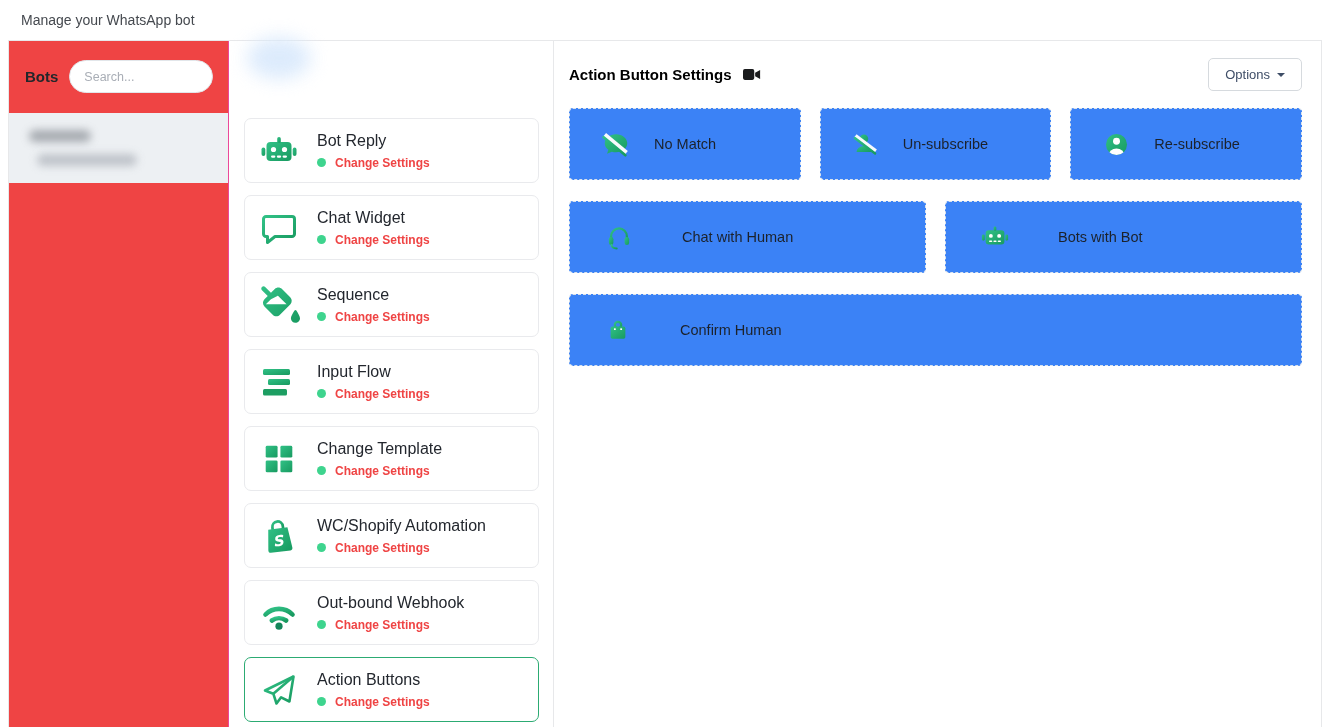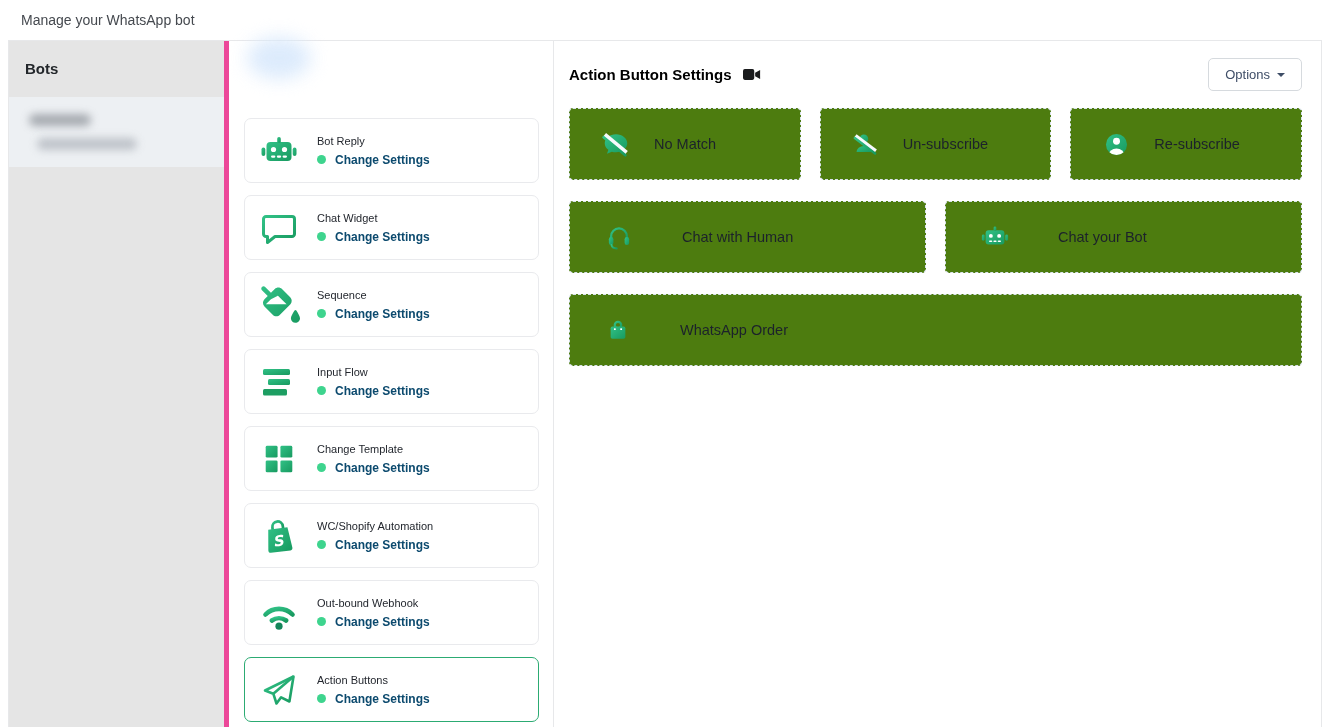--- a/index.html
+++ b/index.html
@@ -11,21 +11,21 @@
   .topbar { height: 40px; display: flex; align-items: center; padding-left: 21px; }
   .topbar-title { font-size: 14px; color: #45494f; }
 
   .content {
     margin-left: 8px; width: 1314px; height: 687px;
     border: 1px solid #e7e8ea; border-bottom: none;
     display: flex;
   }
 
   
-  .sidebar { width: 220px; flex-shrink: 0; border-right: 5px solid #ec4899; background: #e5e5e5; }
+  .sidebar { width: 220px; flex-shrink: 0; border-right: 1px solid #ec4899; background: #ef4444; }
   .sidebar-top { display: flex; align-items: center; gap: 11px; padding: 19px 15px 20px 16px; }
   .sidebar-title { font-size: 15px; font-weight: 700; color: #23272b; }
   .search-input {
     flex: 1; min-width: 0; height: 33px; border: 1px solid #e2e6ea; border-radius: 17px;
     padding: 0 14px; font-size: 12.5px; color: #444; outline: none; font-family: inherit;
   }
   .search-input::placeholder { color: #a9aeb6; }
   .bot-item { height: 70px; background: #edf0f3; padding: 17px 0 0 20px; cursor: pointer; }
   .blur-bar1 { width: 62px; height: 12px; background: #878c93; border-radius: 6px; filter: blur(4px); opacity: .7; }
   .blur-bar2 { width: 100px; height: 12px; background: #b6bbc2; border-radius: 6px; filter: blur(4px); opacity: .85; margin: 12px 0 0 8px; }
@@ -34,40 +34,40 @@
   .modules-col { width: 325px; flex-shrink: 0; border-right: 1px solid #e7e8ea; position: relative; }
   .blob { position: absolute; left: 18px; top: -4px; width: 64px; height: 42px;
           background: #d9e9fc; border-radius: 50%; filter: blur(9px); opacity: .9; }
   .modules-list { display: flex; flex-direction: column; gap: 12px; padding: 77px 14px 0 15px; position: relative; }
   .module-card {
     height: 65px; background: #fff; border: 1px solid #e9eaed; border-radius: 7px;
     display: flex; align-items: center; padding: 0 10px 0 13px; gap: 17px;
   }
   .module-card.selected { border: 1.5px solid #2cab73; }
   .module-icon { width: 42px; height: 42px; flex-shrink: 0; display: flex; align-items: center; justify-content: center; }
-  .module-title { font-size: 11px; color: #23272e; font-weight: 500; margin-bottom: 6px; }
+  .module-title { font-size: 16px; color: #23272e; font-weight: 500; margin-bottom: 6px; }
   .module-link-row { display: flex; align-items: center; gap: 9px; }
   .dot { width: 9px; height: 9px; border-radius: 50%; background: #3ed48e; }
-  .change-link { font-size: 12px; font-weight: 700; color: #0c4a6e; text-decoration: none; cursor: pointer; }
+  .change-link { font-size: 12px; font-weight: 700; color: #ef4444; text-decoration: none; cursor: pointer; }
 
   
   .panel { flex: 1; min-width: 0; padding: 0 19px 0 15px; }
   .panel-header { height: 67px; display: flex; align-items: center; }
   .panel-title { font-size: 15px; font-weight: 600; color: #000000; }
   .cam { margin-left: 12px; display: flex; align-items: center; }
   .options-btn {
     margin-left: auto; height: 33px; padding: 0 16px; background: #fff;
     border: 1px solid #d6dade; border-radius: 5px; font-size: 13px; color: #3e4d66;
     display: flex; align-items: center; gap: 7px; cursor: pointer; font-family: inherit;
   }
   .caret { width: 0; height: 0; border-left: 4px solid transparent; border-right: 4px solid transparent; border-top: 4.5px solid #3e4d66; }
 
   .tile-row { display: flex; gap: 19px; margin-bottom: 21px; }
   .tile {
-    flex: 1; height: 72px; background: #4d7c0f; border: 1px dashed #d9e2ec; border-radius: 4px;
+    flex: 1; height: 72px; background: #3b82f6; border: 1px dashed #d9e2ec; border-radius: 4px;
     display: flex; align-items: center; cursor: pointer;
   }
   .tile-3 { padding-left: 31px; gap: 23px; }
   .tile-2 { padding-left: 34px; gap: 48px; }
   .tile-label { font-size: 14.5px; color: #1c222b; }
   .tile-icon { flex-shrink: 0; display: flex; align-items: center; justify-content: center; }
 </style>
 </head>
 <body>
 
@@ -85,20 +85,21 @@
 
 <div class="topbar">
   <span class="topbar-title">Manage your WhatsApp bot</span>
 </div>
 
 <div class="content">
 
   <div class="sidebar">
     <div class="sidebar-top">
       <span class="sidebar-title">Bots</span>
+      <input class="search-input" type="text" placeholder="Search..." style="">
     </div>
     <div class="bot-item">
       <div class="blur-bar1"></div>
       <div class="blur-bar2"></div>
     </div>
   </div>
 
   <div class="modules-col">
     <div class="blob"></div>
     <div class="modules-list">
@@ -314,32 +315,32 @@
             <rect x="18.2" y="6" width="3.6" height="6" rx="1.8" fill="url(#gg)"></rect>
             <rect x="2.5" y="16.5" width="3.8" height="8.5" rx="1.9" fill="url(#gg)"></rect>
             <rect x="33.7" y="16.5" width="3.8" height="8.5" rx="1.9" fill="url(#gg)"></rect>
             <circle cx="14.5" cy="18.5" r="2.6" fill="#fff"></circle>
               <circle cx="25.5" cy="18.5" r="2.6" fill="#fff"></circle>
             <rect x="12" y="24.5" width="4.4" height="2.2" rx="1.1" fill="#fff"></rect>
             <rect x="17.8" y="24.5" width="4.4" height="2.2" rx="1.1" fill="#fff"></rect>
             <rect x="23.6" y="24.5" width="4.4" height="2.2" rx="1.1" fill="#fff"></rect>
           </svg>
         </span>
-        <span class="tile-label">Chat your Bot</span>
+        <span class="tile-label">Bots with Bot</span>
       </div>
     </div>
 
     <div class="tile-row">
       <div class="tile tile-2">
         <span class="tile-icon">
           <svg width="28" height="28" viewBox="0 0 40 40">
             <circle cx="20" cy="13" r="4.6" fill="none" stroke="url(#gg)" stroke-width="3.2"></circle>
             <rect x="9.5" y="15" width="21" height="17.5" rx="2.5" fill="url(#gg)"></rect>
             <rect x="14.2" y="17.5" width="2.6" height="2.6" rx="0.6" fill="#fff"></rect>
             <rect x="23.2" y="17.5" width="2.6" height="2.6" rx="0.6" fill="#fff"></rect>
           </svg>
         </span>
-        <span class="tile-label">WhatsApp Order</span>
+        <span class="tile-label">Confirm Human</span>
       </div>
     </div>
 
   </div>
 </div>
 
 </body></html>

